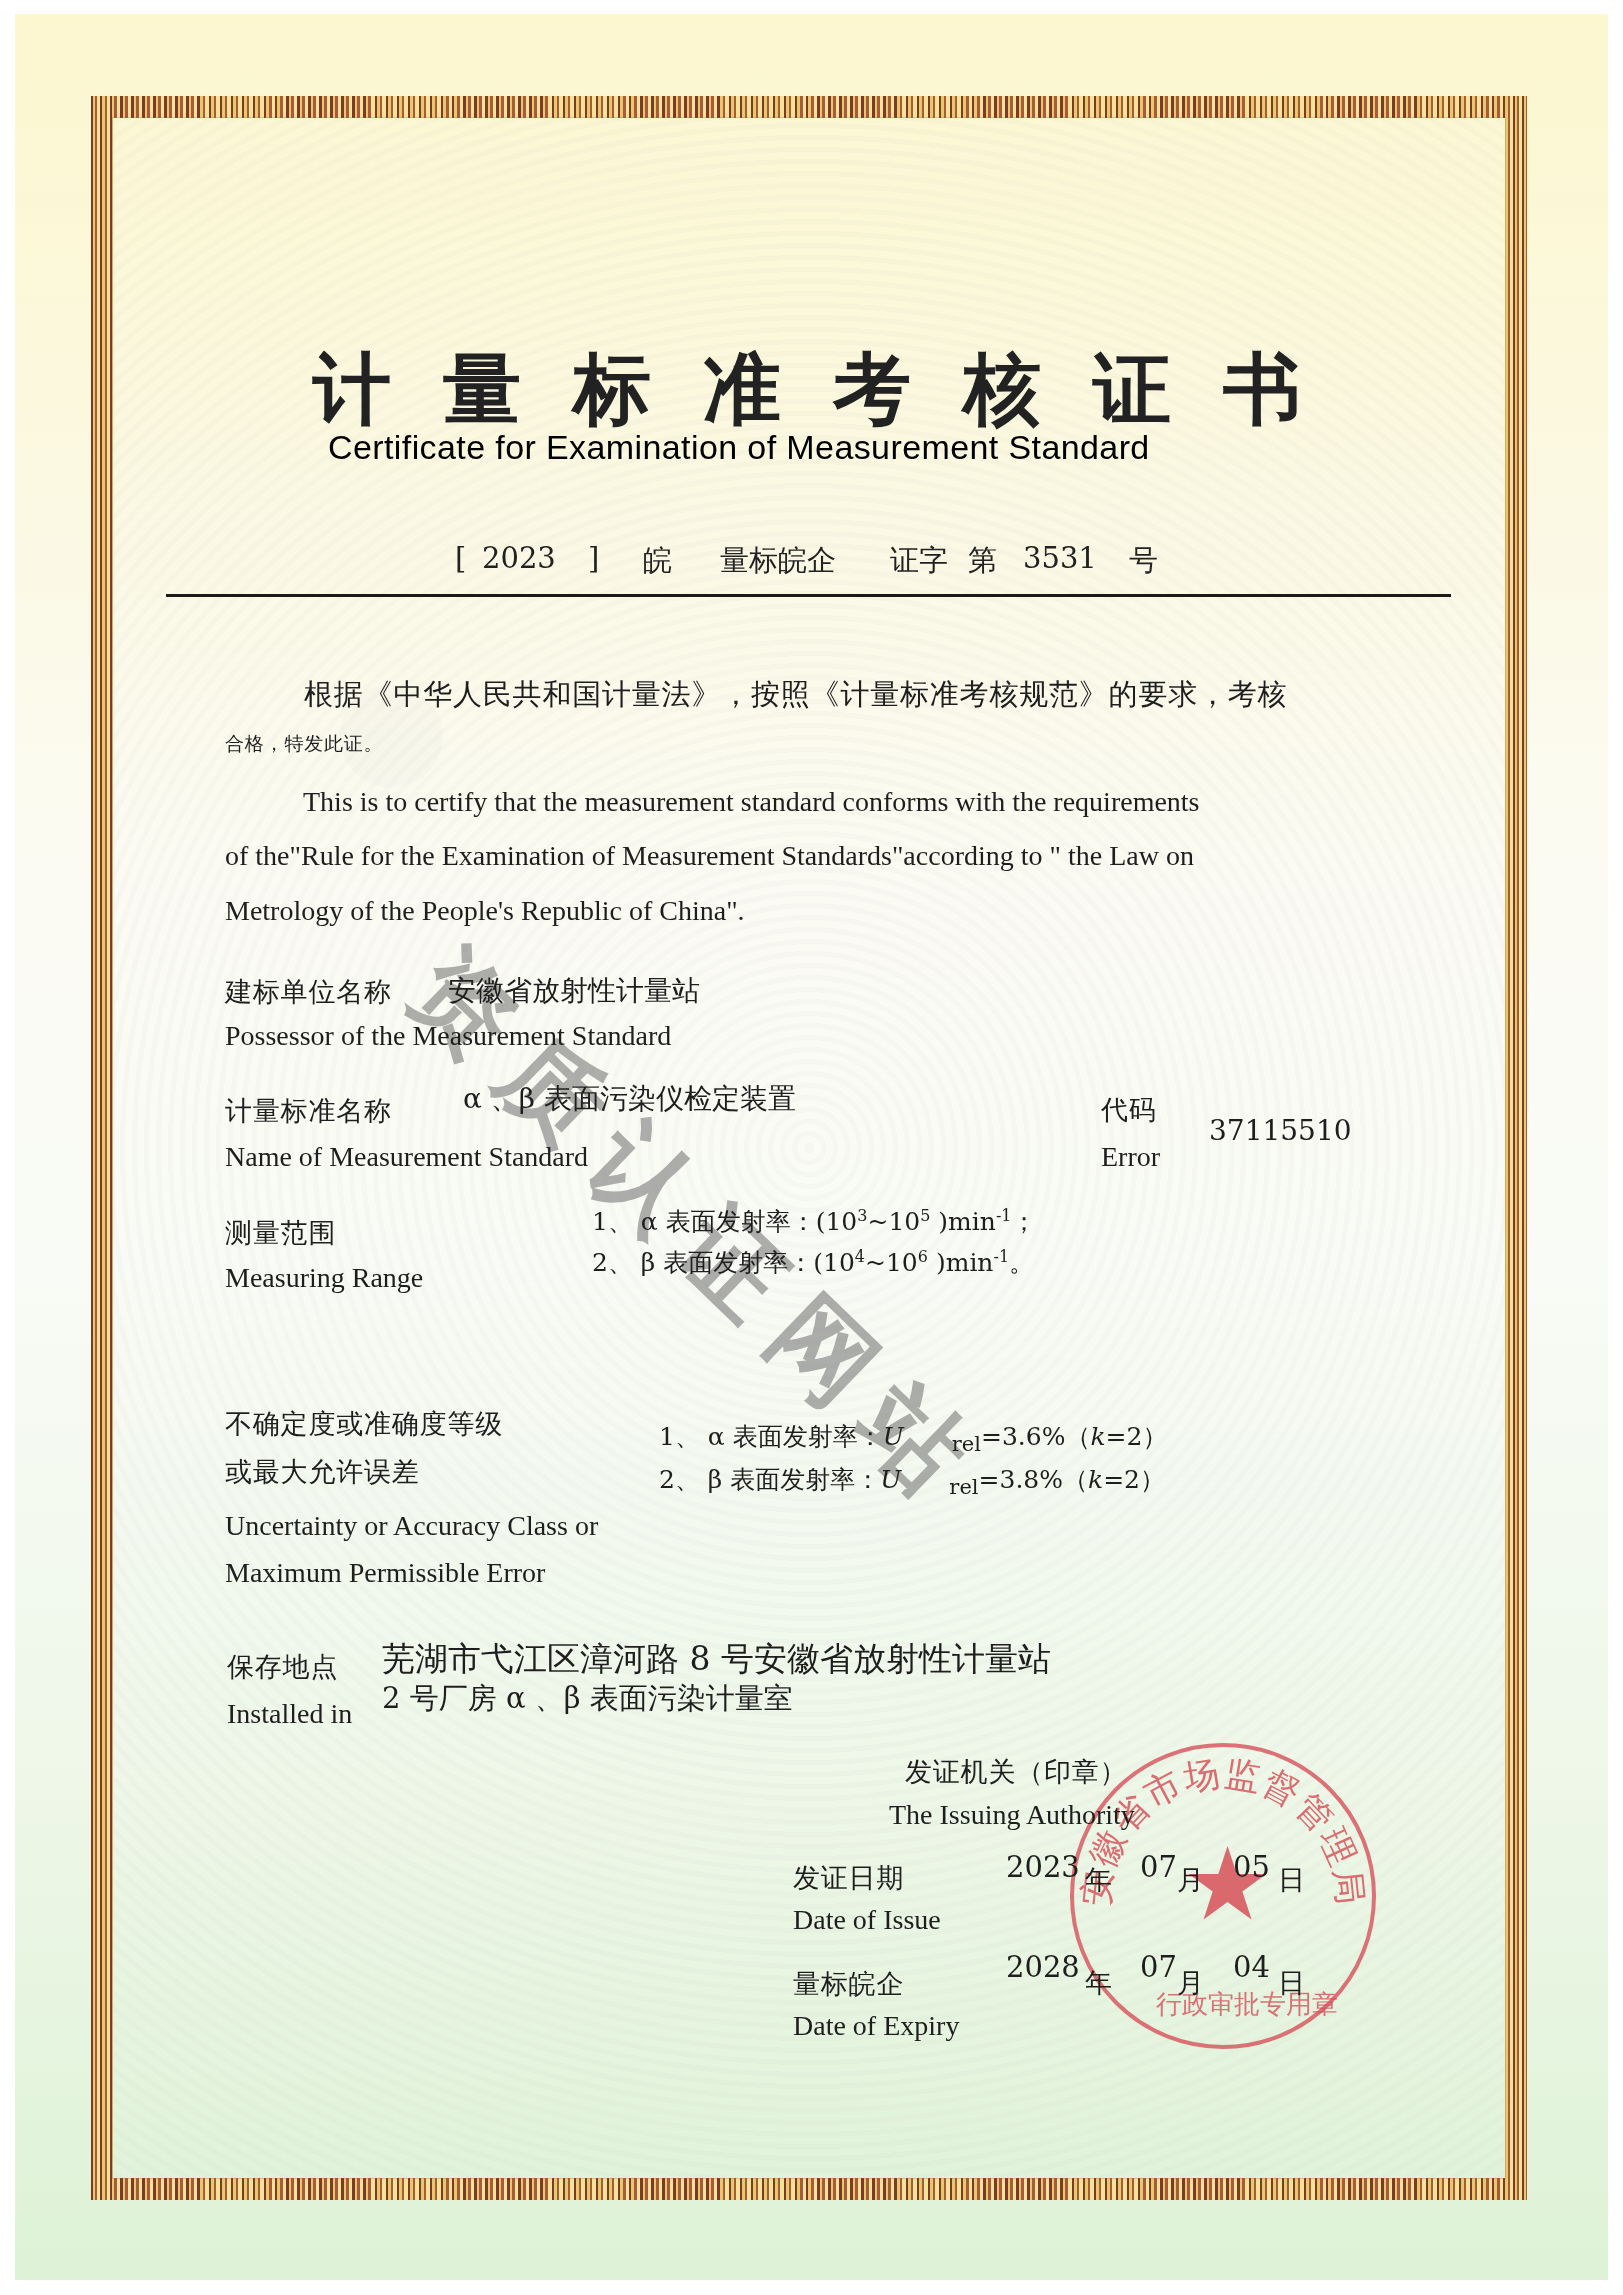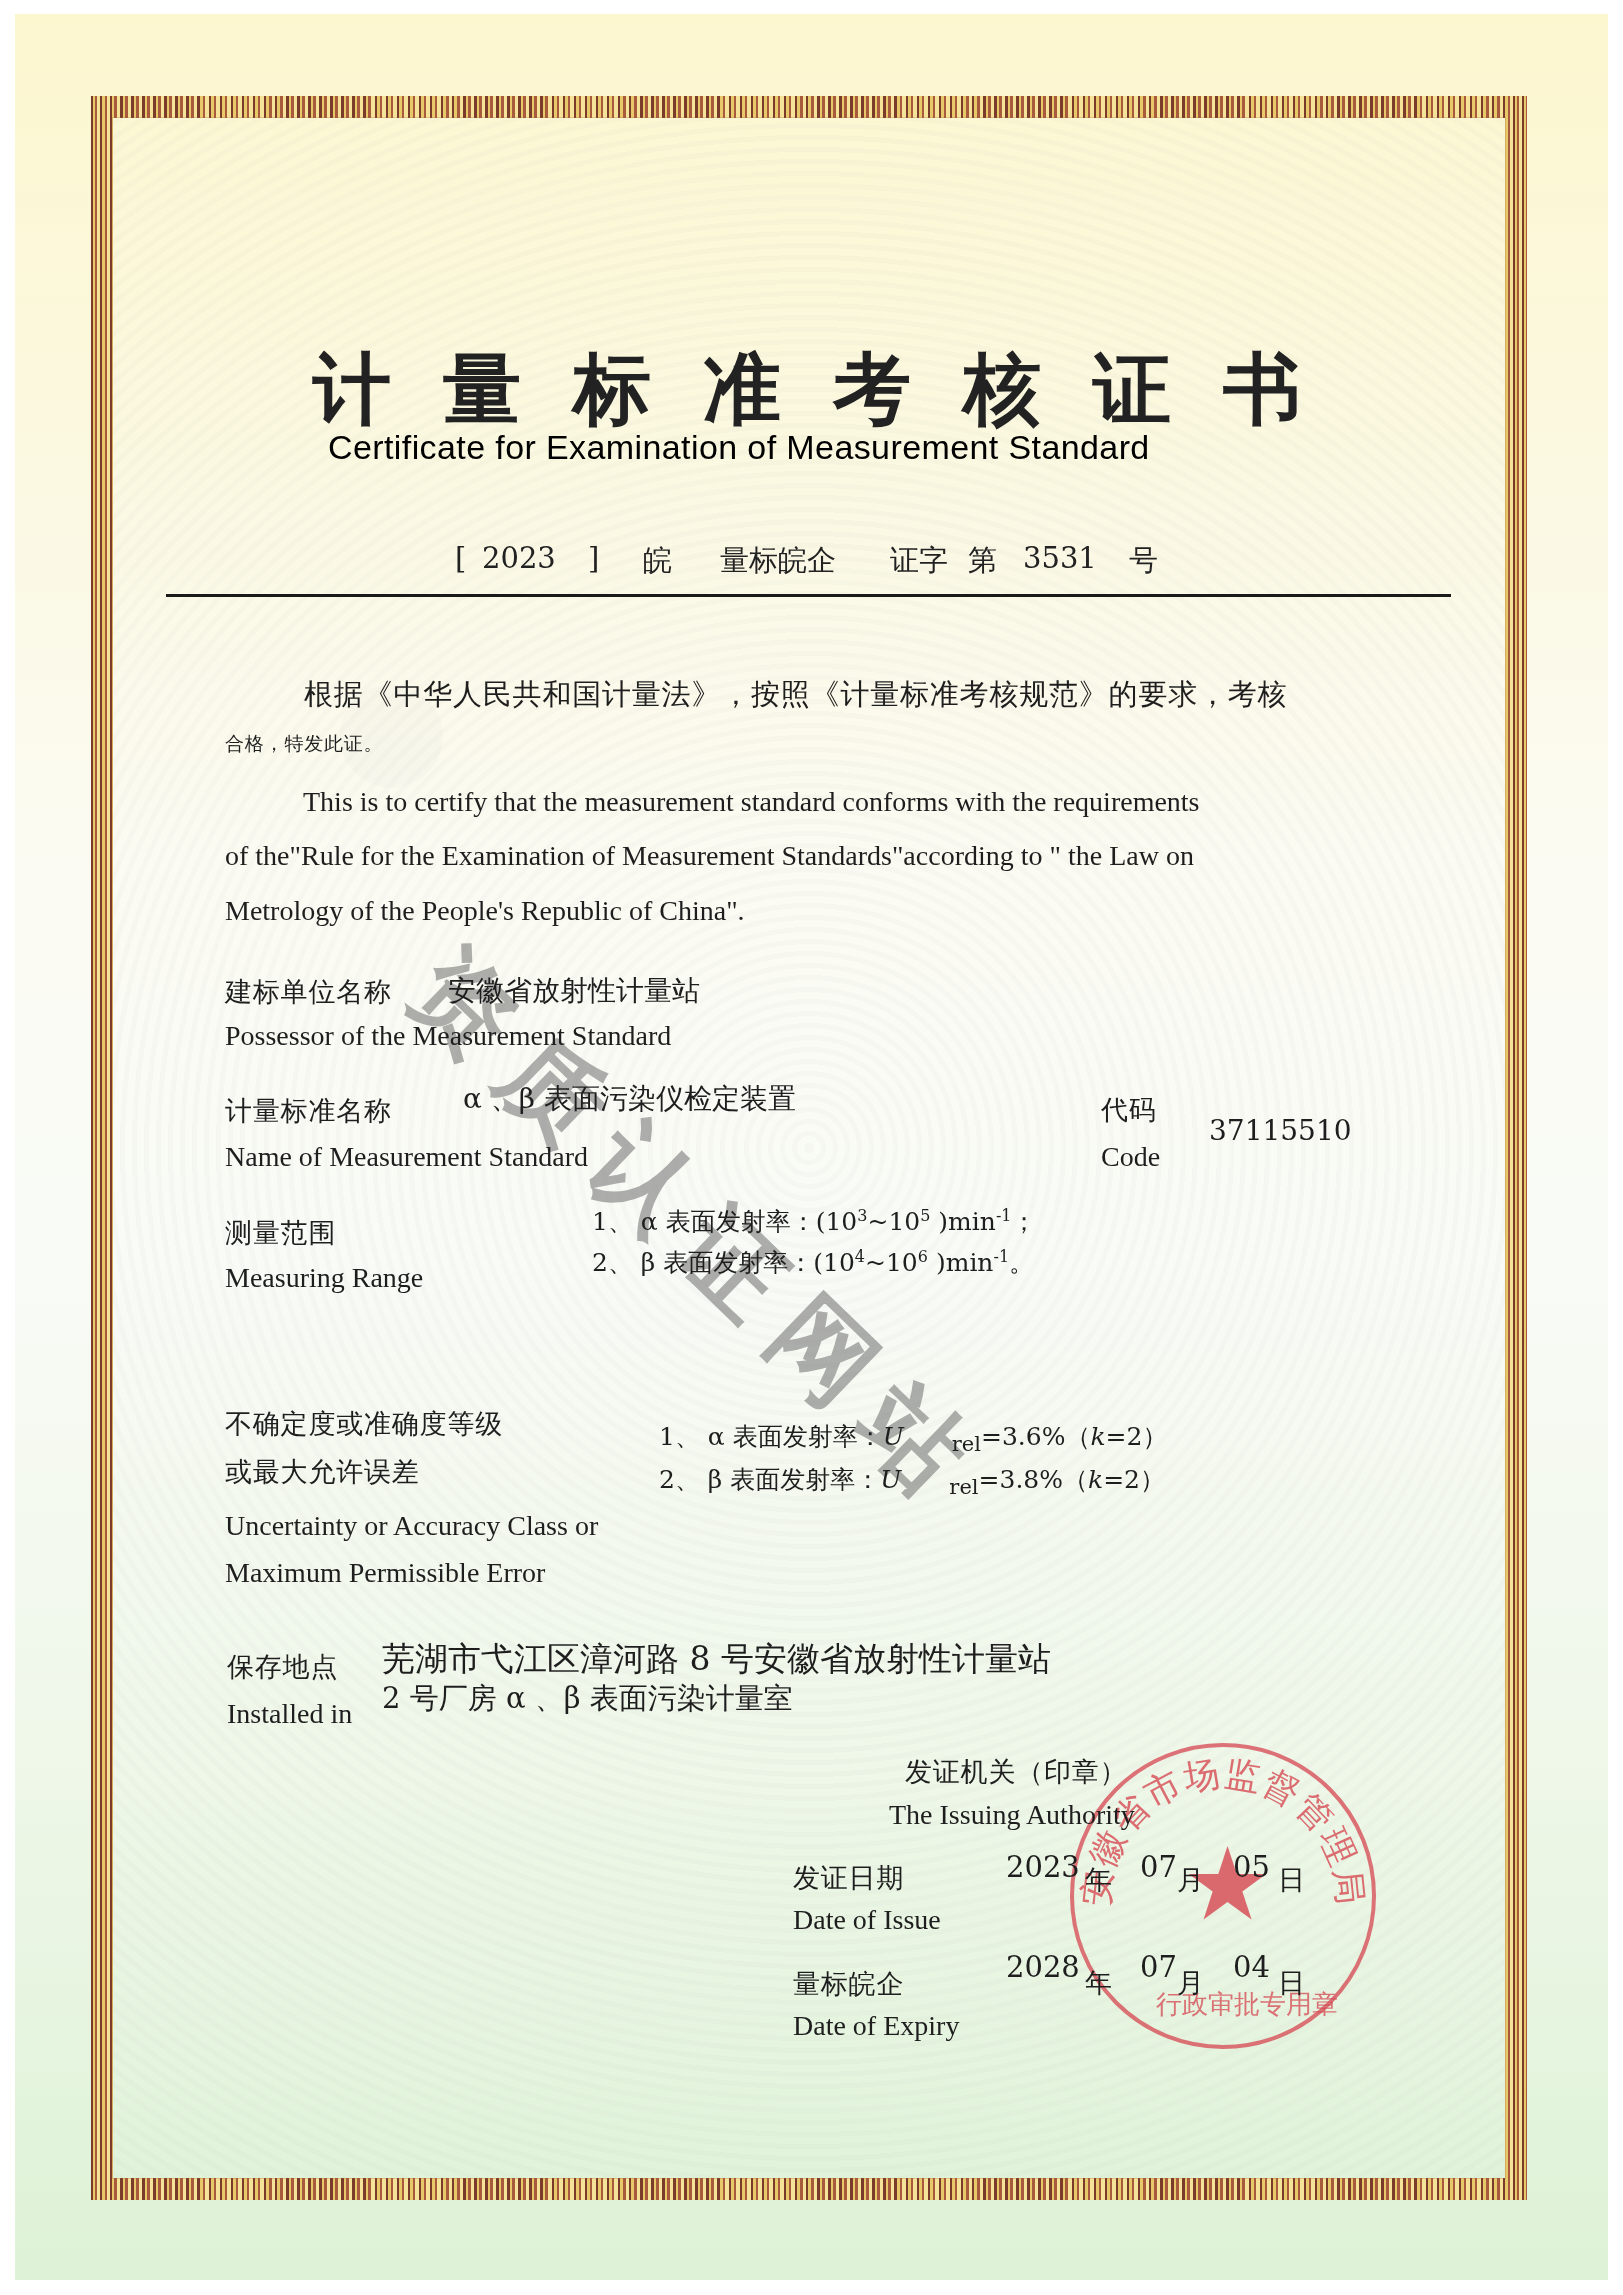--- a/index.html
+++ b/index.html
@@ -101,21 +101,21 @@
 
 <div class="abs lbl-cn" style="left:225px; top:974px;">建标单位名称</div>
 <div class="abs val-cn" style="left:448px; top:972px;text-align:right;">安徽省放射性计量站</div>
 <div class="abs lbl-en" style="left:225px; top:1020px;">Possessor of the Measurement Standard</div>
 
 <div class="abs lbl-cn" style="left:225px; top:1093px;">计量标准名称</div>
 <div class="abs val-cn" style="left:463px; top:1080px;">α 、β 表面污染仪检定装置</div>
 <div class="abs lbl-en" style="left:225px; top:1141px;">Name of Measurement Standard</div>
 
 <div class="abs lbl-cn" style="left:1101px; top:1092px;">代码</div>
-<div class="abs lbl-en" style="left:1101px; top:1141px;">Code</div>
+<div class="abs lbl-en" style="left:1101px; top:1141px;">Error</div>
 <div class="abs val-cn" style="left:1209px; top:1114px;">37115510</div>
 
 <div class="abs lbl-cn" style="left:225px; top:1215px;">测量范围</div>
 <div class="abs lbl-en" style="left:225px; top:1262px;">Measuring Range</div>
 <div class="abs val-cn" style="left:592px; top:1205px; font-size:25px;">
   <span>1、 α 表面发射率：(10</span><span class="sup">3</span><span>~10</span><span class="sup">5</span><span> )min</span><span class="sup">-1</span><span>；</span>
 </div>
 <div class="abs val-cn" style="left:592px; top:1246px; font-size:25px;">
   <span>2、 β 表面发射率：(10</span><span class="sup">4</span><span>~10</span><span class="sup">6</span><span> )min</span><span class="sup">-1</span><span>。</span>
 </div>

